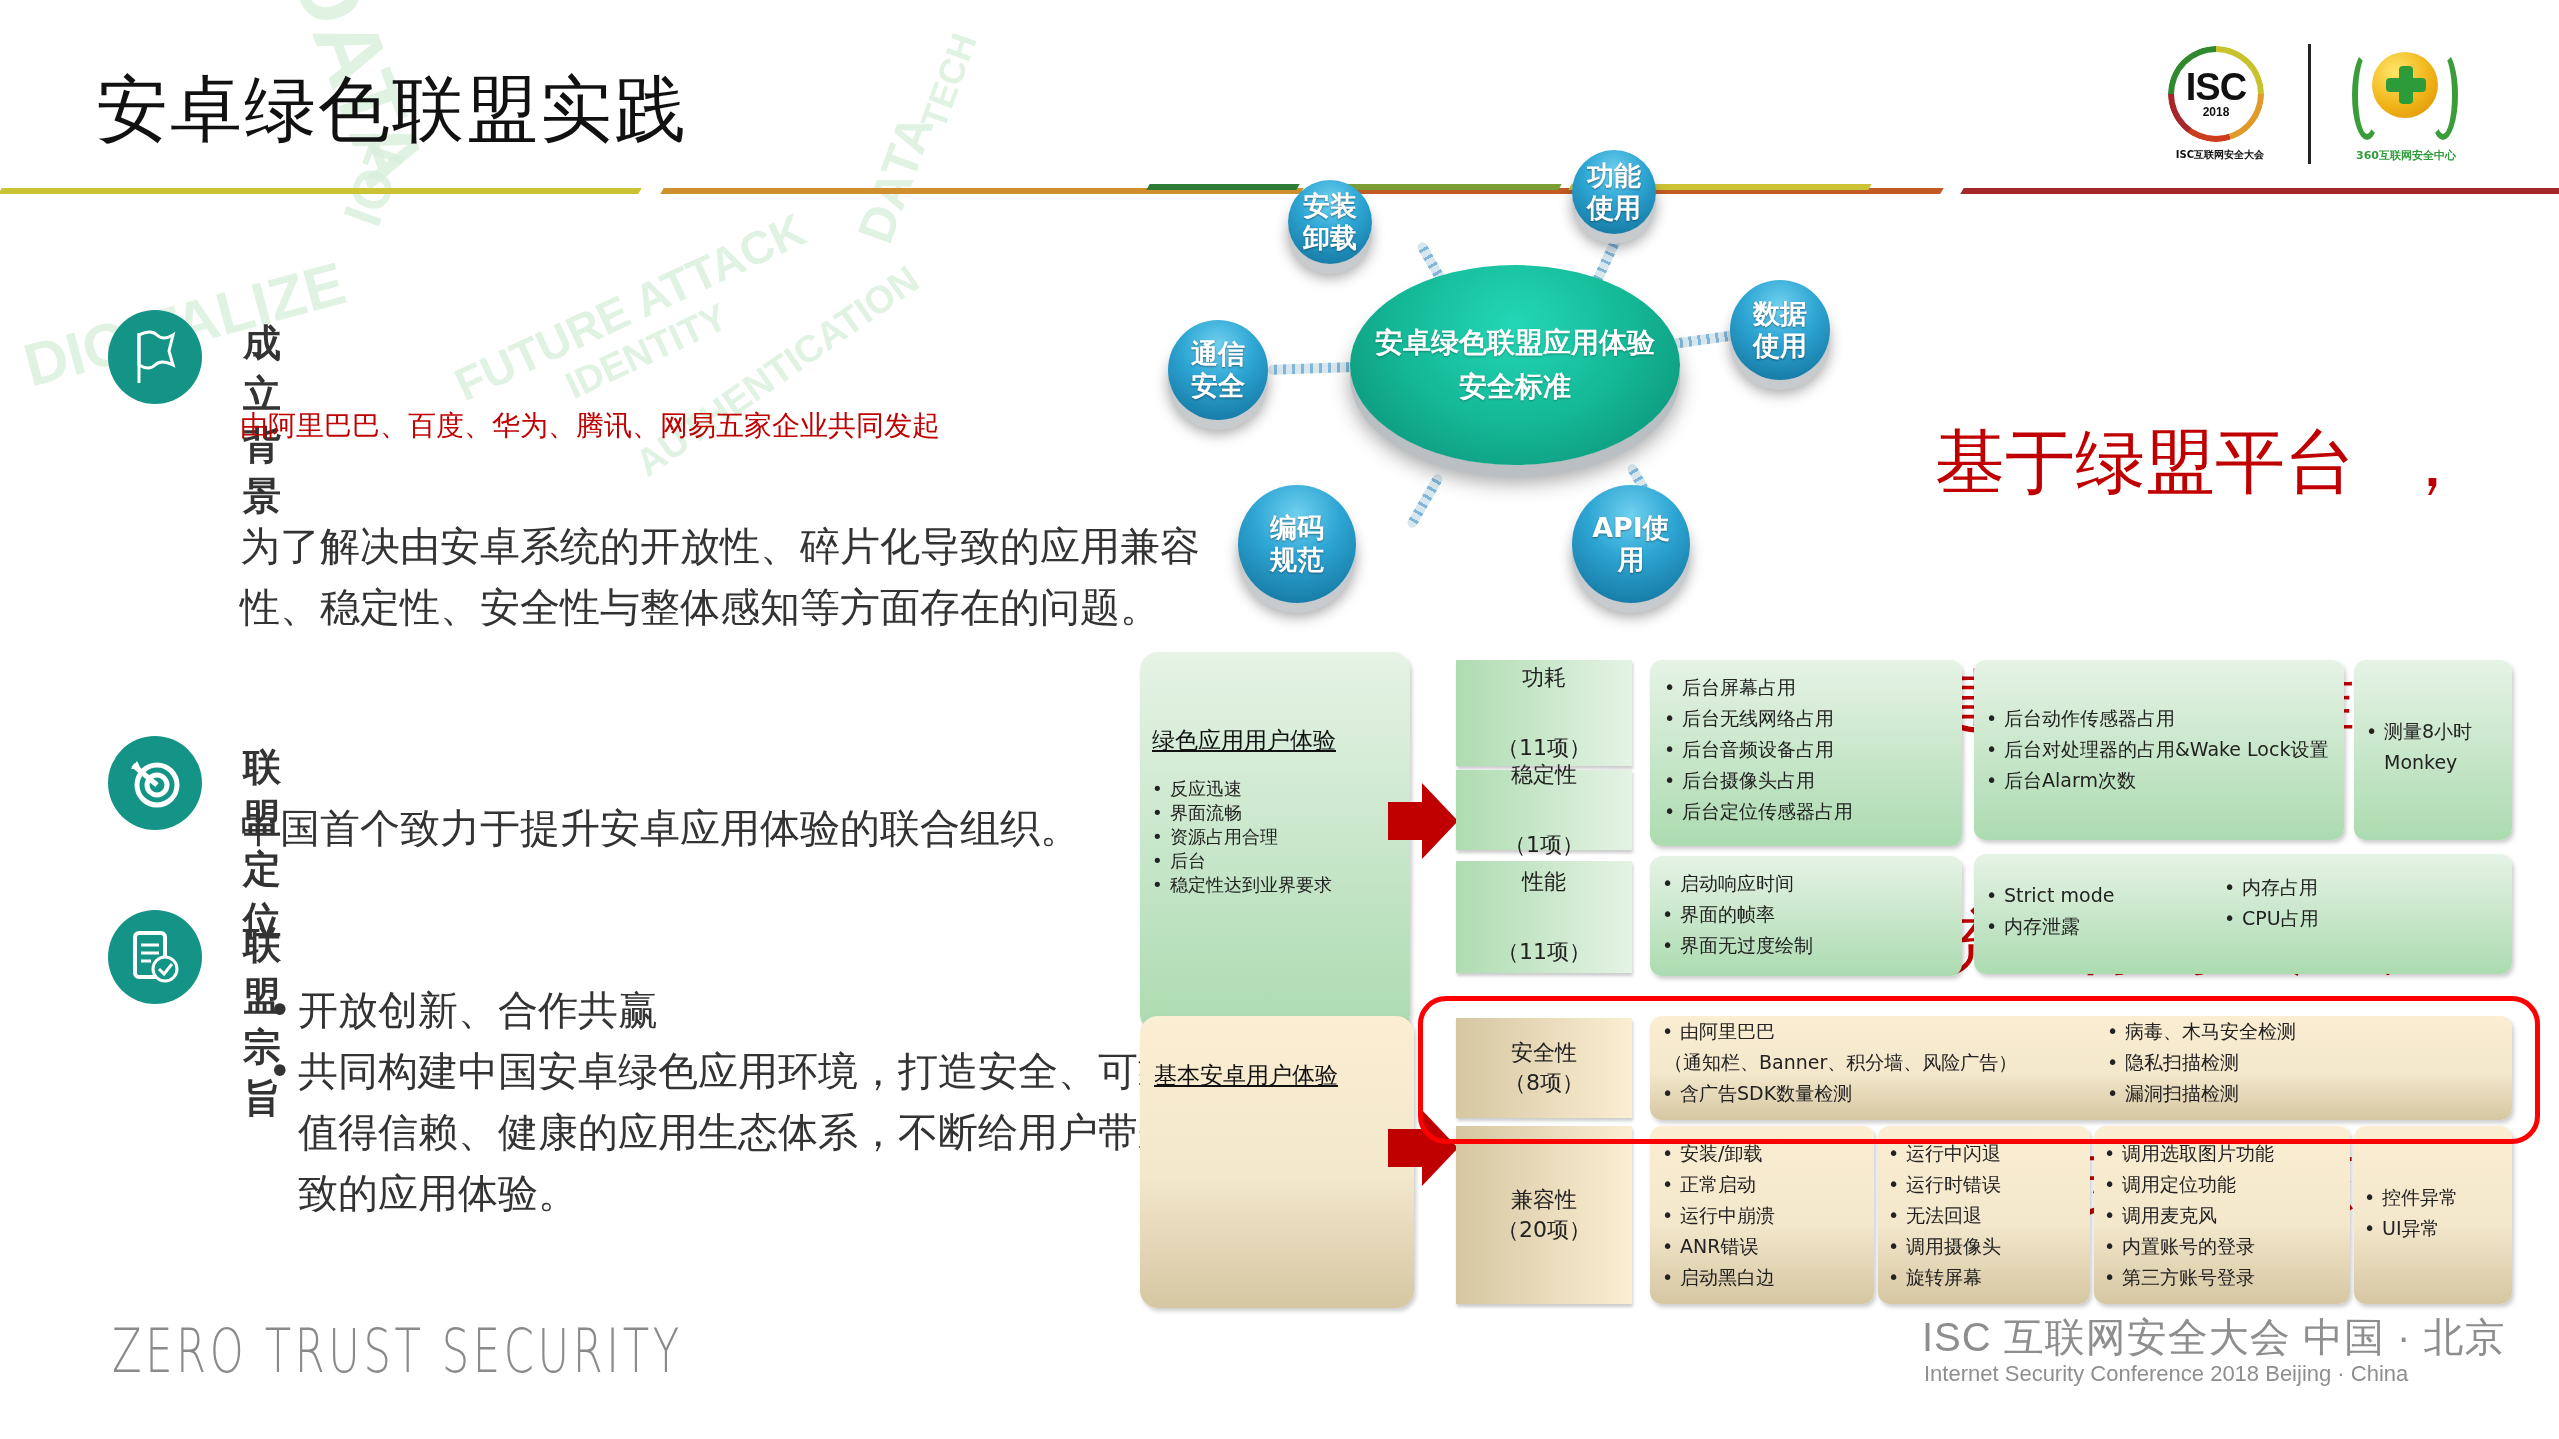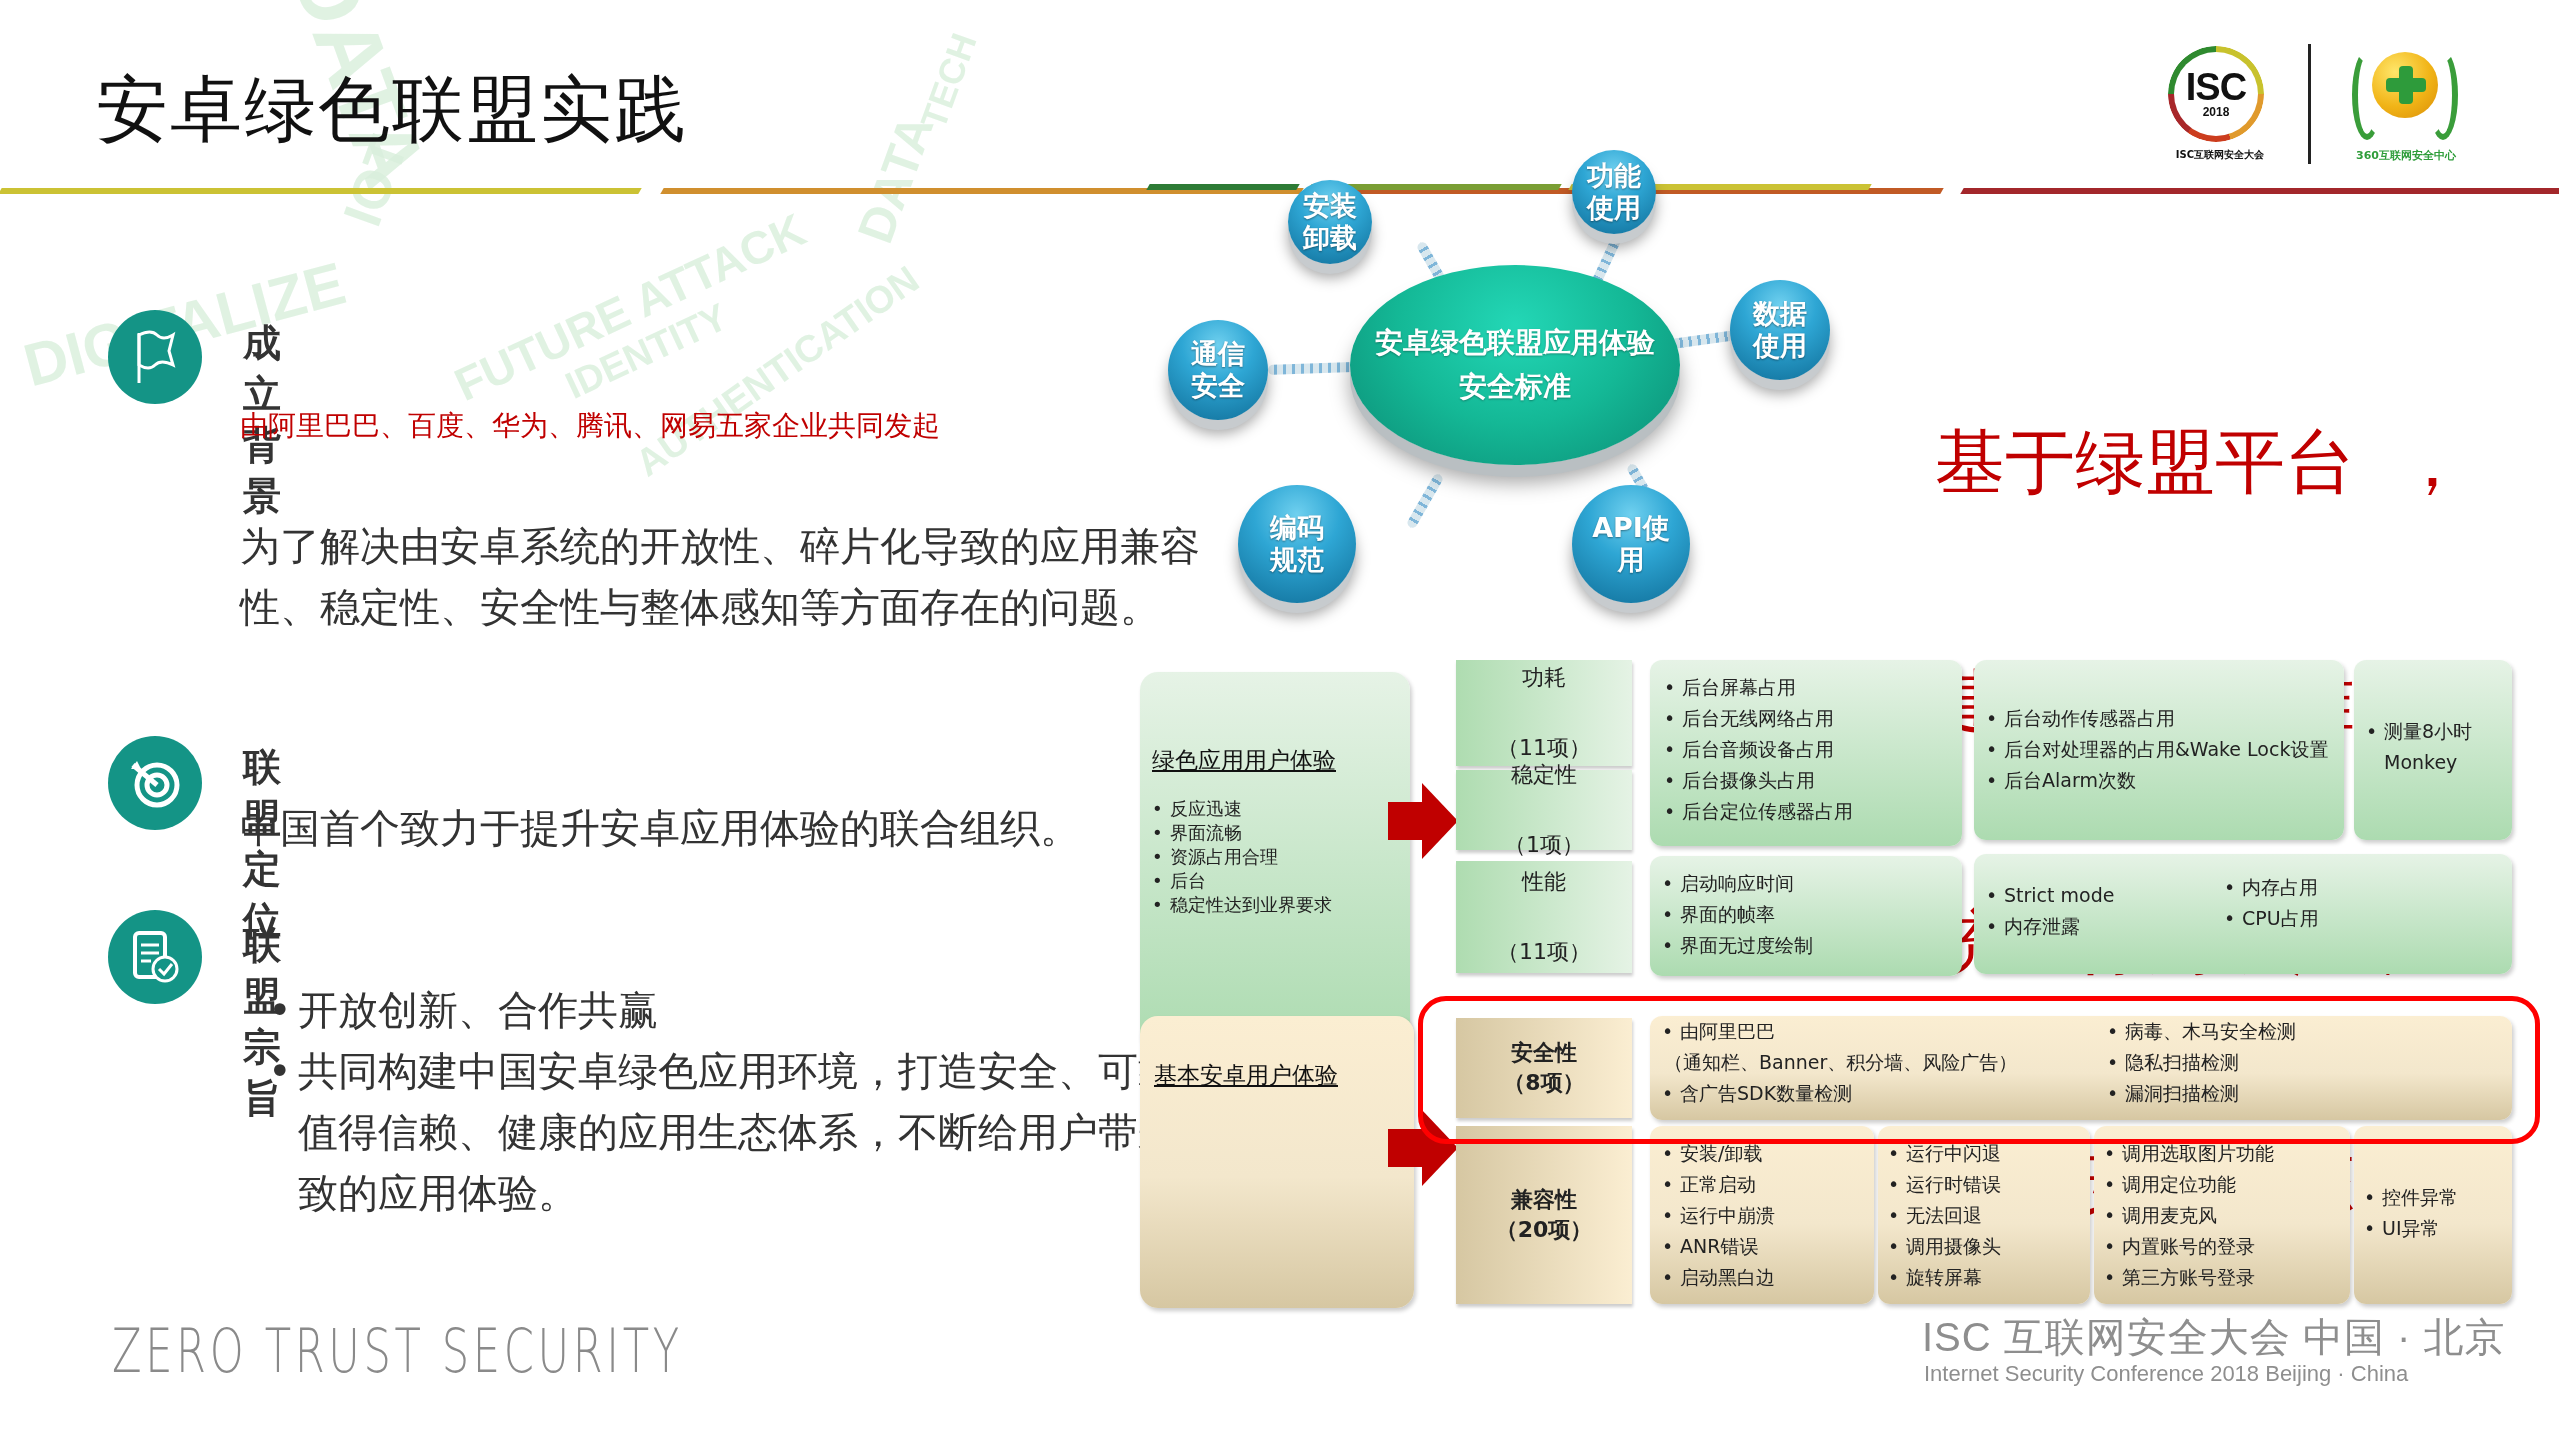--- a/index.html
+++ b/index.html
@@ -56,21 +56,21 @@
     box-shadow: 0 12px 0 #b9bfc2, 0 18px 20px rgba(0,0,0,0.35);
     display: flex; flex-direction: column; align-items: center; justify-content: center;
     color: #fff; font-weight: bold; font-size: 28px; line-height: 44px; text-shadow: 0 1px 2px rgba(0,0,0,0.3); }
 
   .slogan { position: absolute; left: 1935px; top: 268px; font-size: 70px; line-height: 80px; color: #c00000; font-family: Liberation Mono, monospace; white-space: pre; }
 
   
   .g-box { position: absolute; border-radius: 18px; background: linear-gradient(180deg, #e6f3e6 0%, #acdbb0 100%); box-shadow: 2px 3px 4px rgba(0,0,0,0.2); }
   .g-cat { position: absolute; background: linear-gradient(90deg, #aedcb0 0%, #e5f3e5 100%); box-shadow: 1px 3px 3px rgba(0,0,0,0.2); display: flex; flex-direction: column; align-items: center; justify-content: center; text-align: center; font-size: 22px; line-height: 30px; color: #222; gap: 40px; }
   .t-box { position: absolute; border-radius: 18px; background: linear-gradient(180deg, #fbeed2 0%, #f3e7cc 55%, #d6c7a2 100%); box-shadow: 2px 3px 4px rgba(0,0,0,0.2); }
-  .t-cat { position: absolute; background: linear-gradient(90deg, #d6c7a2 0%, #fbeed2 100%); box-shadow: 1px 3px 3px rgba(0,0,0,0.2); display: flex; flex-direction: column; align-items: center; justify-content: center; text-align: center; font-size: 22px; line-height: 30px; color: #222; font-weight: bold; }
+  .t-cat { position: absolute; background: linear-gradient(90deg, #d6c7a2 0%, #fbeed2 100%); box-shadow: 1px 3px 3px rgba(0,0,0,0.2); display: flex; flex-direction: column; align-items: center; justify-content: center; text-align: center; font-size: 22px; line-height: 30px; color: #222; }
   .lead-title { position: absolute; font-size: 23px; text-decoration: underline; color: #111; }
   .lead-list { position: absolute; list-style: none; font-size: 18px; line-height: 24px; color: #222; }
   .lead-list li { position: relative; padding-left: 20px; }
   .lead-list li::before { content: "•"; position: absolute; left: 2px; }
   .lead-list li.hl { color: #e60000; }
   .items { position: absolute; list-style: none; font-size: 19px; line-height: 31px; color: #222; }
   .items li { position: relative; padding-left: 20px; white-space: nowrap; }
   .items li::before { content: "•"; position: absolute; left: 2px; }
   .items li.nob::before { content: ""; }
   .arrow { position: absolute; width: 70px; height: 76px; }
@@ -221,21 +221,21 @@
 </div>
 
 <div class="slogan">
   <div>基于绿盟平台 ，</div>
   <div>建立安全标准，</div>
   <div>统一行为规范，</div>
   <div>共建安全生态</div>
 </div>
 
 <div>
-  <div class="g-box" style="left:1140px;top:672px;width:270px;height:380px;">
+  <div class="g-box" style="left:1140px;top:652px;width:270px;height:380px;">
     <div class="lead-title" style="left:12px;top:73px;">绿色应用用户体验</div>
     <ul class="lead-list" style="left:10px;top:125px;">
       <li>反应迅速</li>
       <li>界面流畅</li>
       <li>资源占用合理</li>
       <li>后台</li>
       <li>稳定性达到业界要求</li>
     </ul>
   </div>
   <div class="arrow" style="left:1388px;top:783px;">

